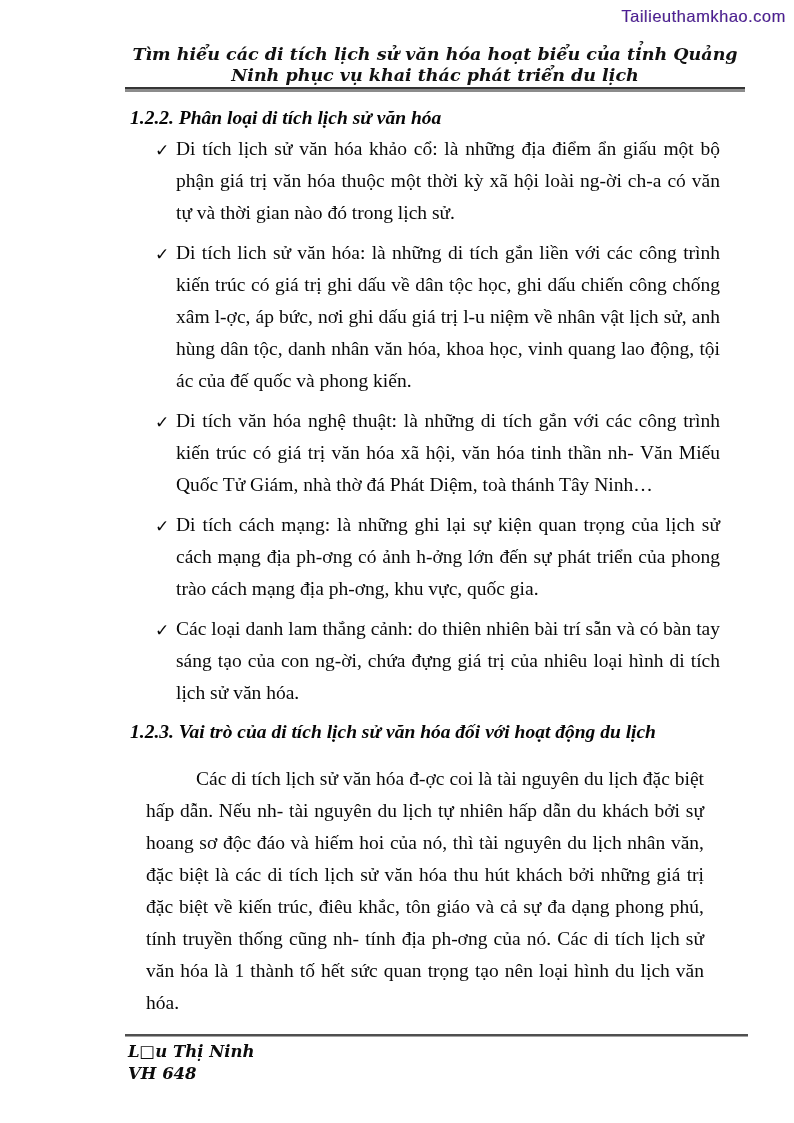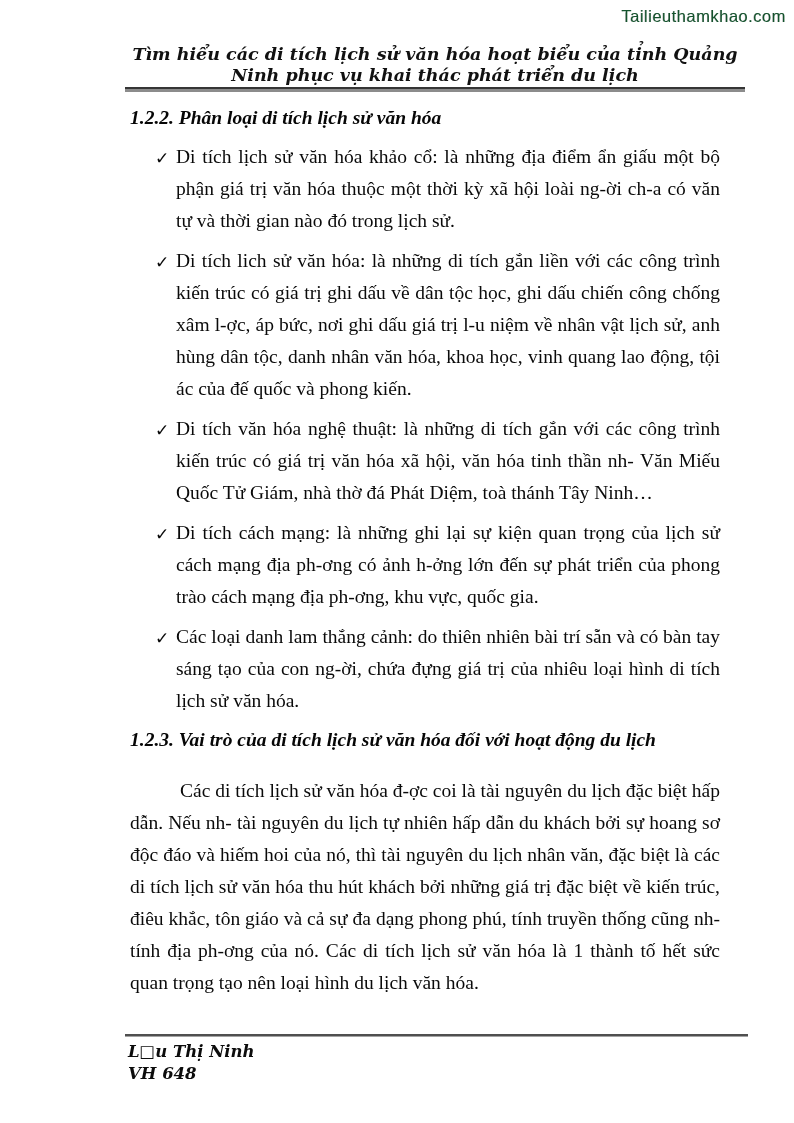--- a/index.html
+++ b/index.html
@@ -15,21 +15,21 @@
     width: 794px; height: 1123px;
     background: #ffffff;
     overflow: hidden;
   }
   .watermark {
     position: absolute;
     top: 7px; right: 8px;
     font-family: "Liberation Sans", sans-serif;
     font-size: 16.5px;
     letter-spacing: 0.5px;
-    color: #14532d;
+    color: #4c1d95;
     text-shadow: 1px 1px 0 #ffffff, -0.5px -0.5px 0 #ababab;
   }
   .header-title {
     position: absolute;
     left: 125px; top: 44px; width: 620px;
     text-align: center;
     font-family: "DejaVu Serif", serif;
     font-style: italic;
     font-weight: bold;
     font-size: 17.5px;
@@ -49,38 +49,38 @@
   }
   .h {
     font-family: "Liberation Serif", serif;
     font-weight: bold;
     font-style: italic;
     font-size: 19.5px;
     line-height: 30px;
     margin: 0;
     color: #060606;
   }
-  .h-first { margin-bottom: 8px; }
-  .h-second { margin-top: 4px; margin-bottom: 20px; }
+  .h-first { }
+  .h-second { margin-top: 4px; margin-bottom: 10px; }
   .bullet {
     position: relative;
     padding-left: 46px;
     text-align: justify;
     font-size: 19.5px;
     line-height: 32px;
     margin: 0 0 8px 0;
   }
   .check {
     position: absolute;
     left: 25px; top: 1px;
     font-family: "DejaVu Sans", sans-serif;
     font-size: 17px;
   }
   .para {
-    margin: 0;
+    margin: 16px;
     text-align: justify;
     text-indent: 50px;
     font-size: 19.5px;
     line-height: 32px;
   }
   .footer-rule {
     position: absolute;
     left: 125px; top: 1034px; width: 623px;
     height: 3px;
     background: #4f4f4f;

